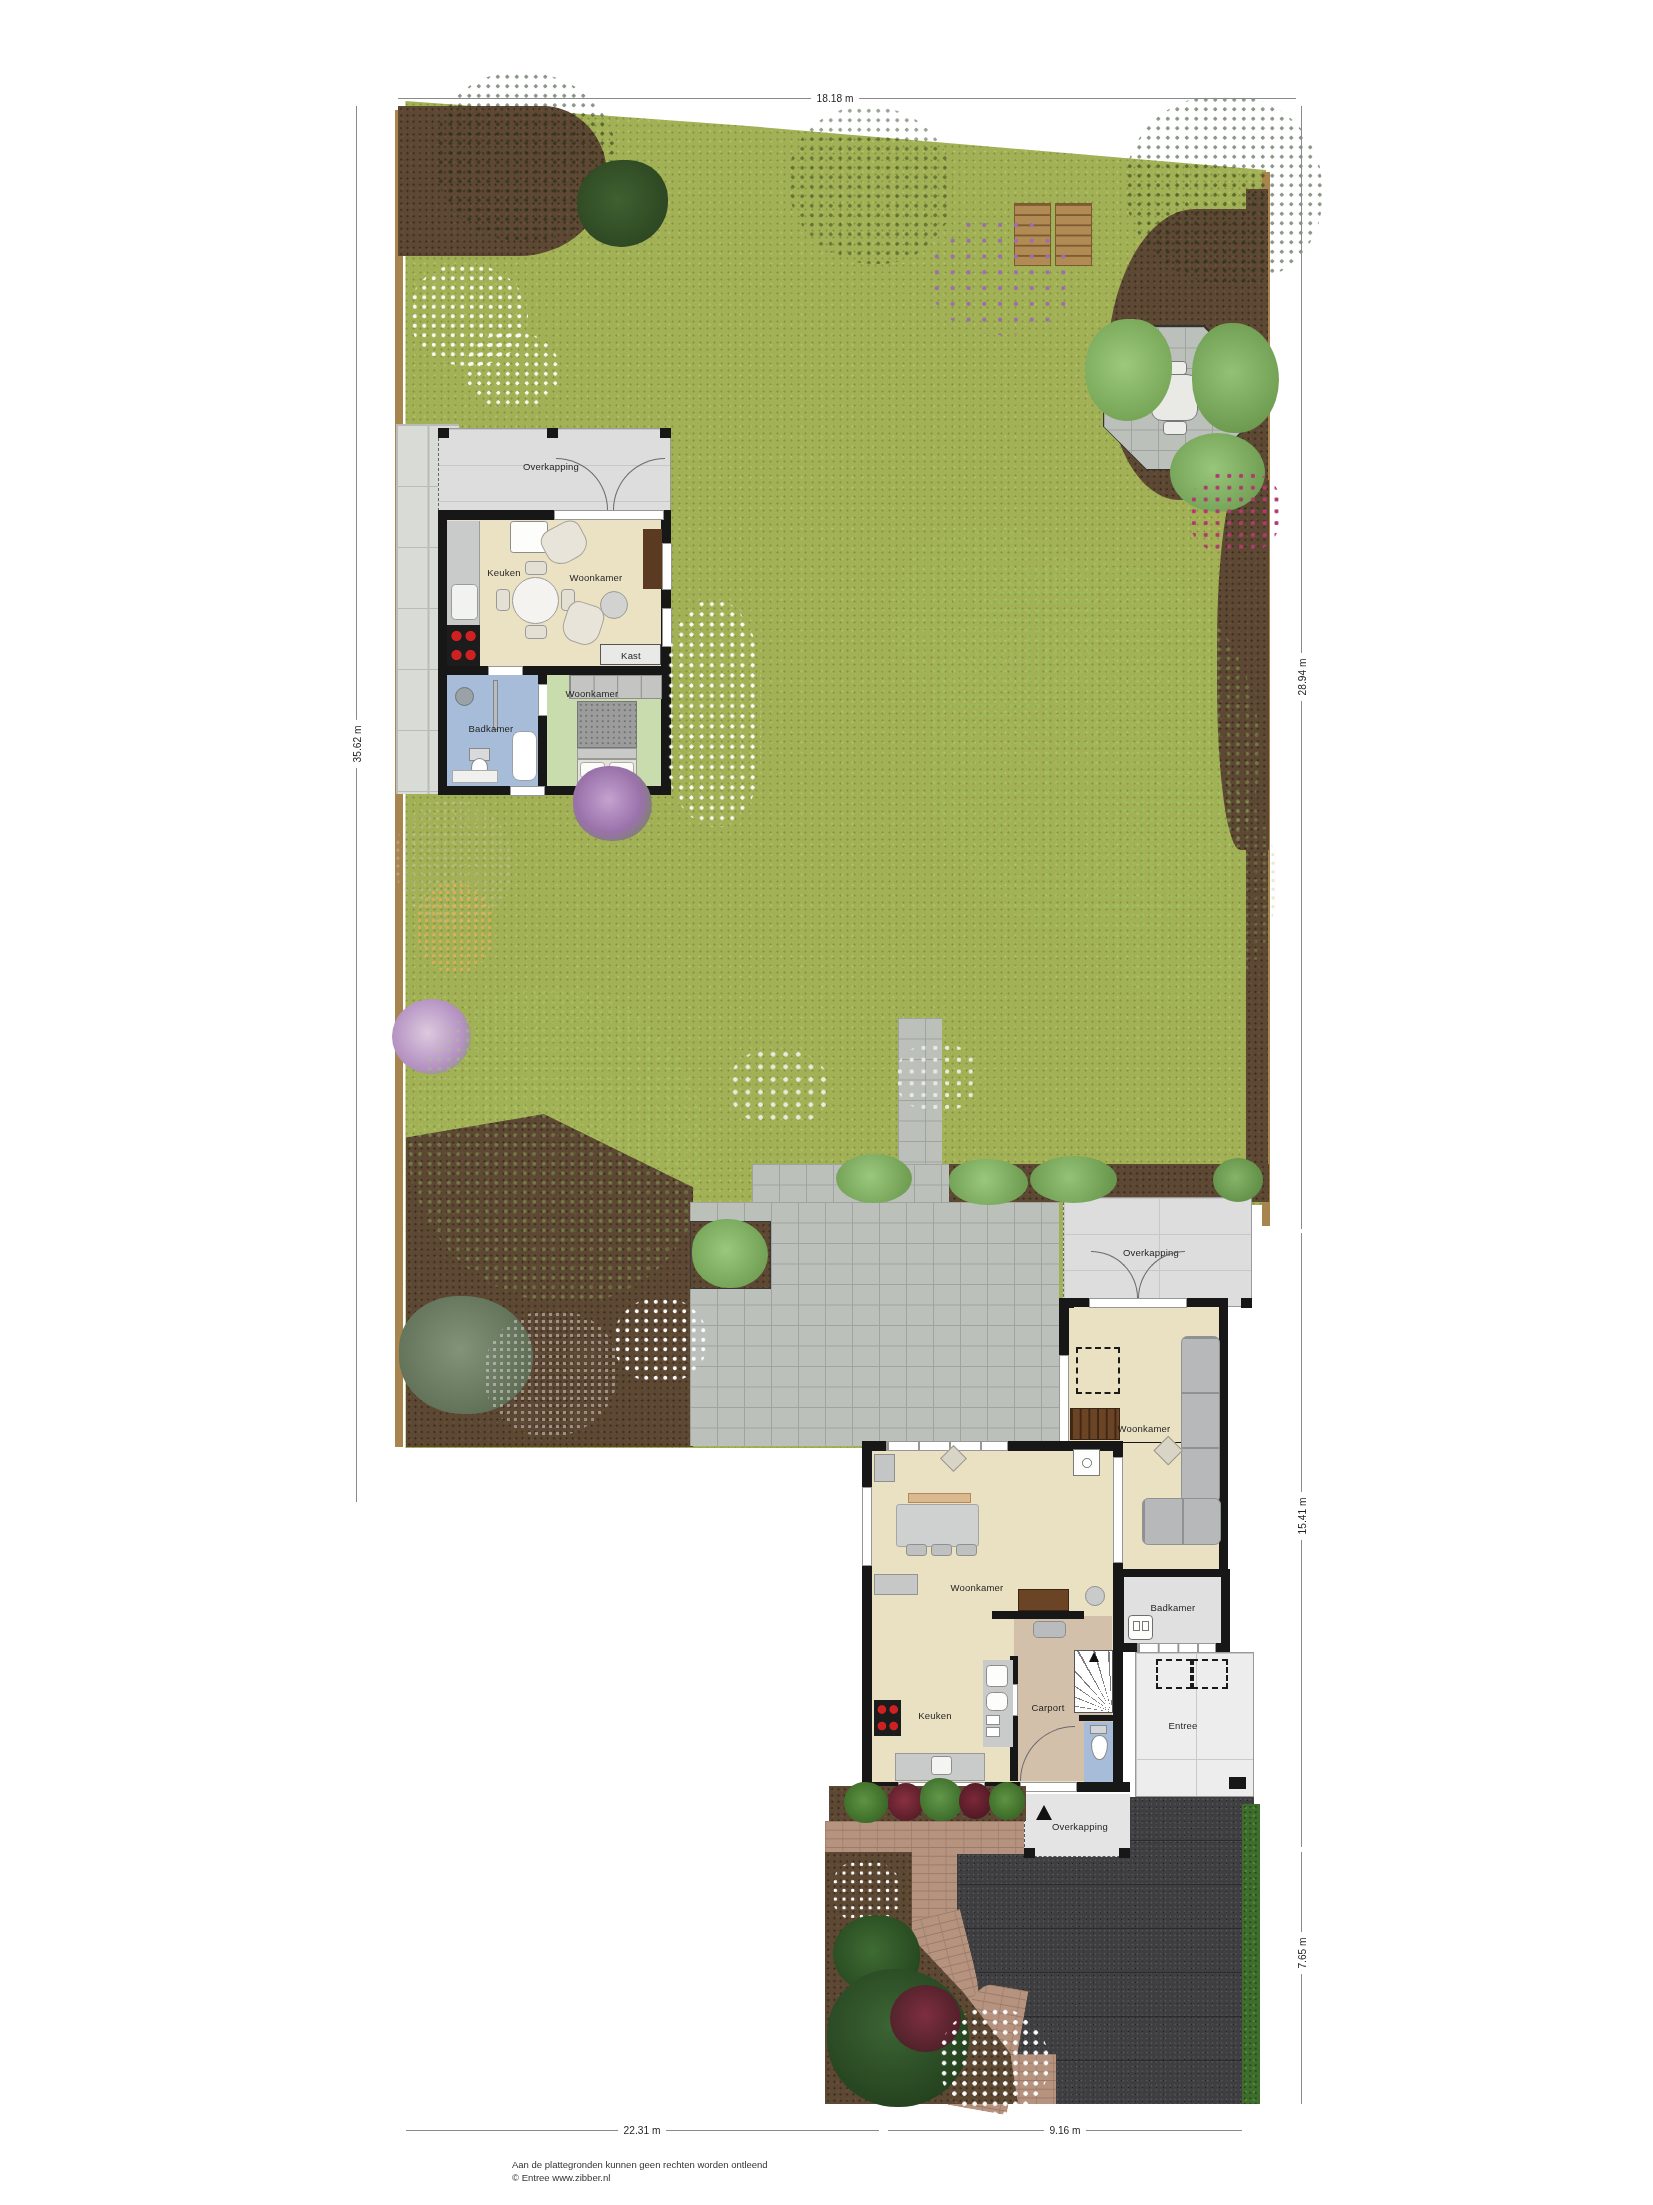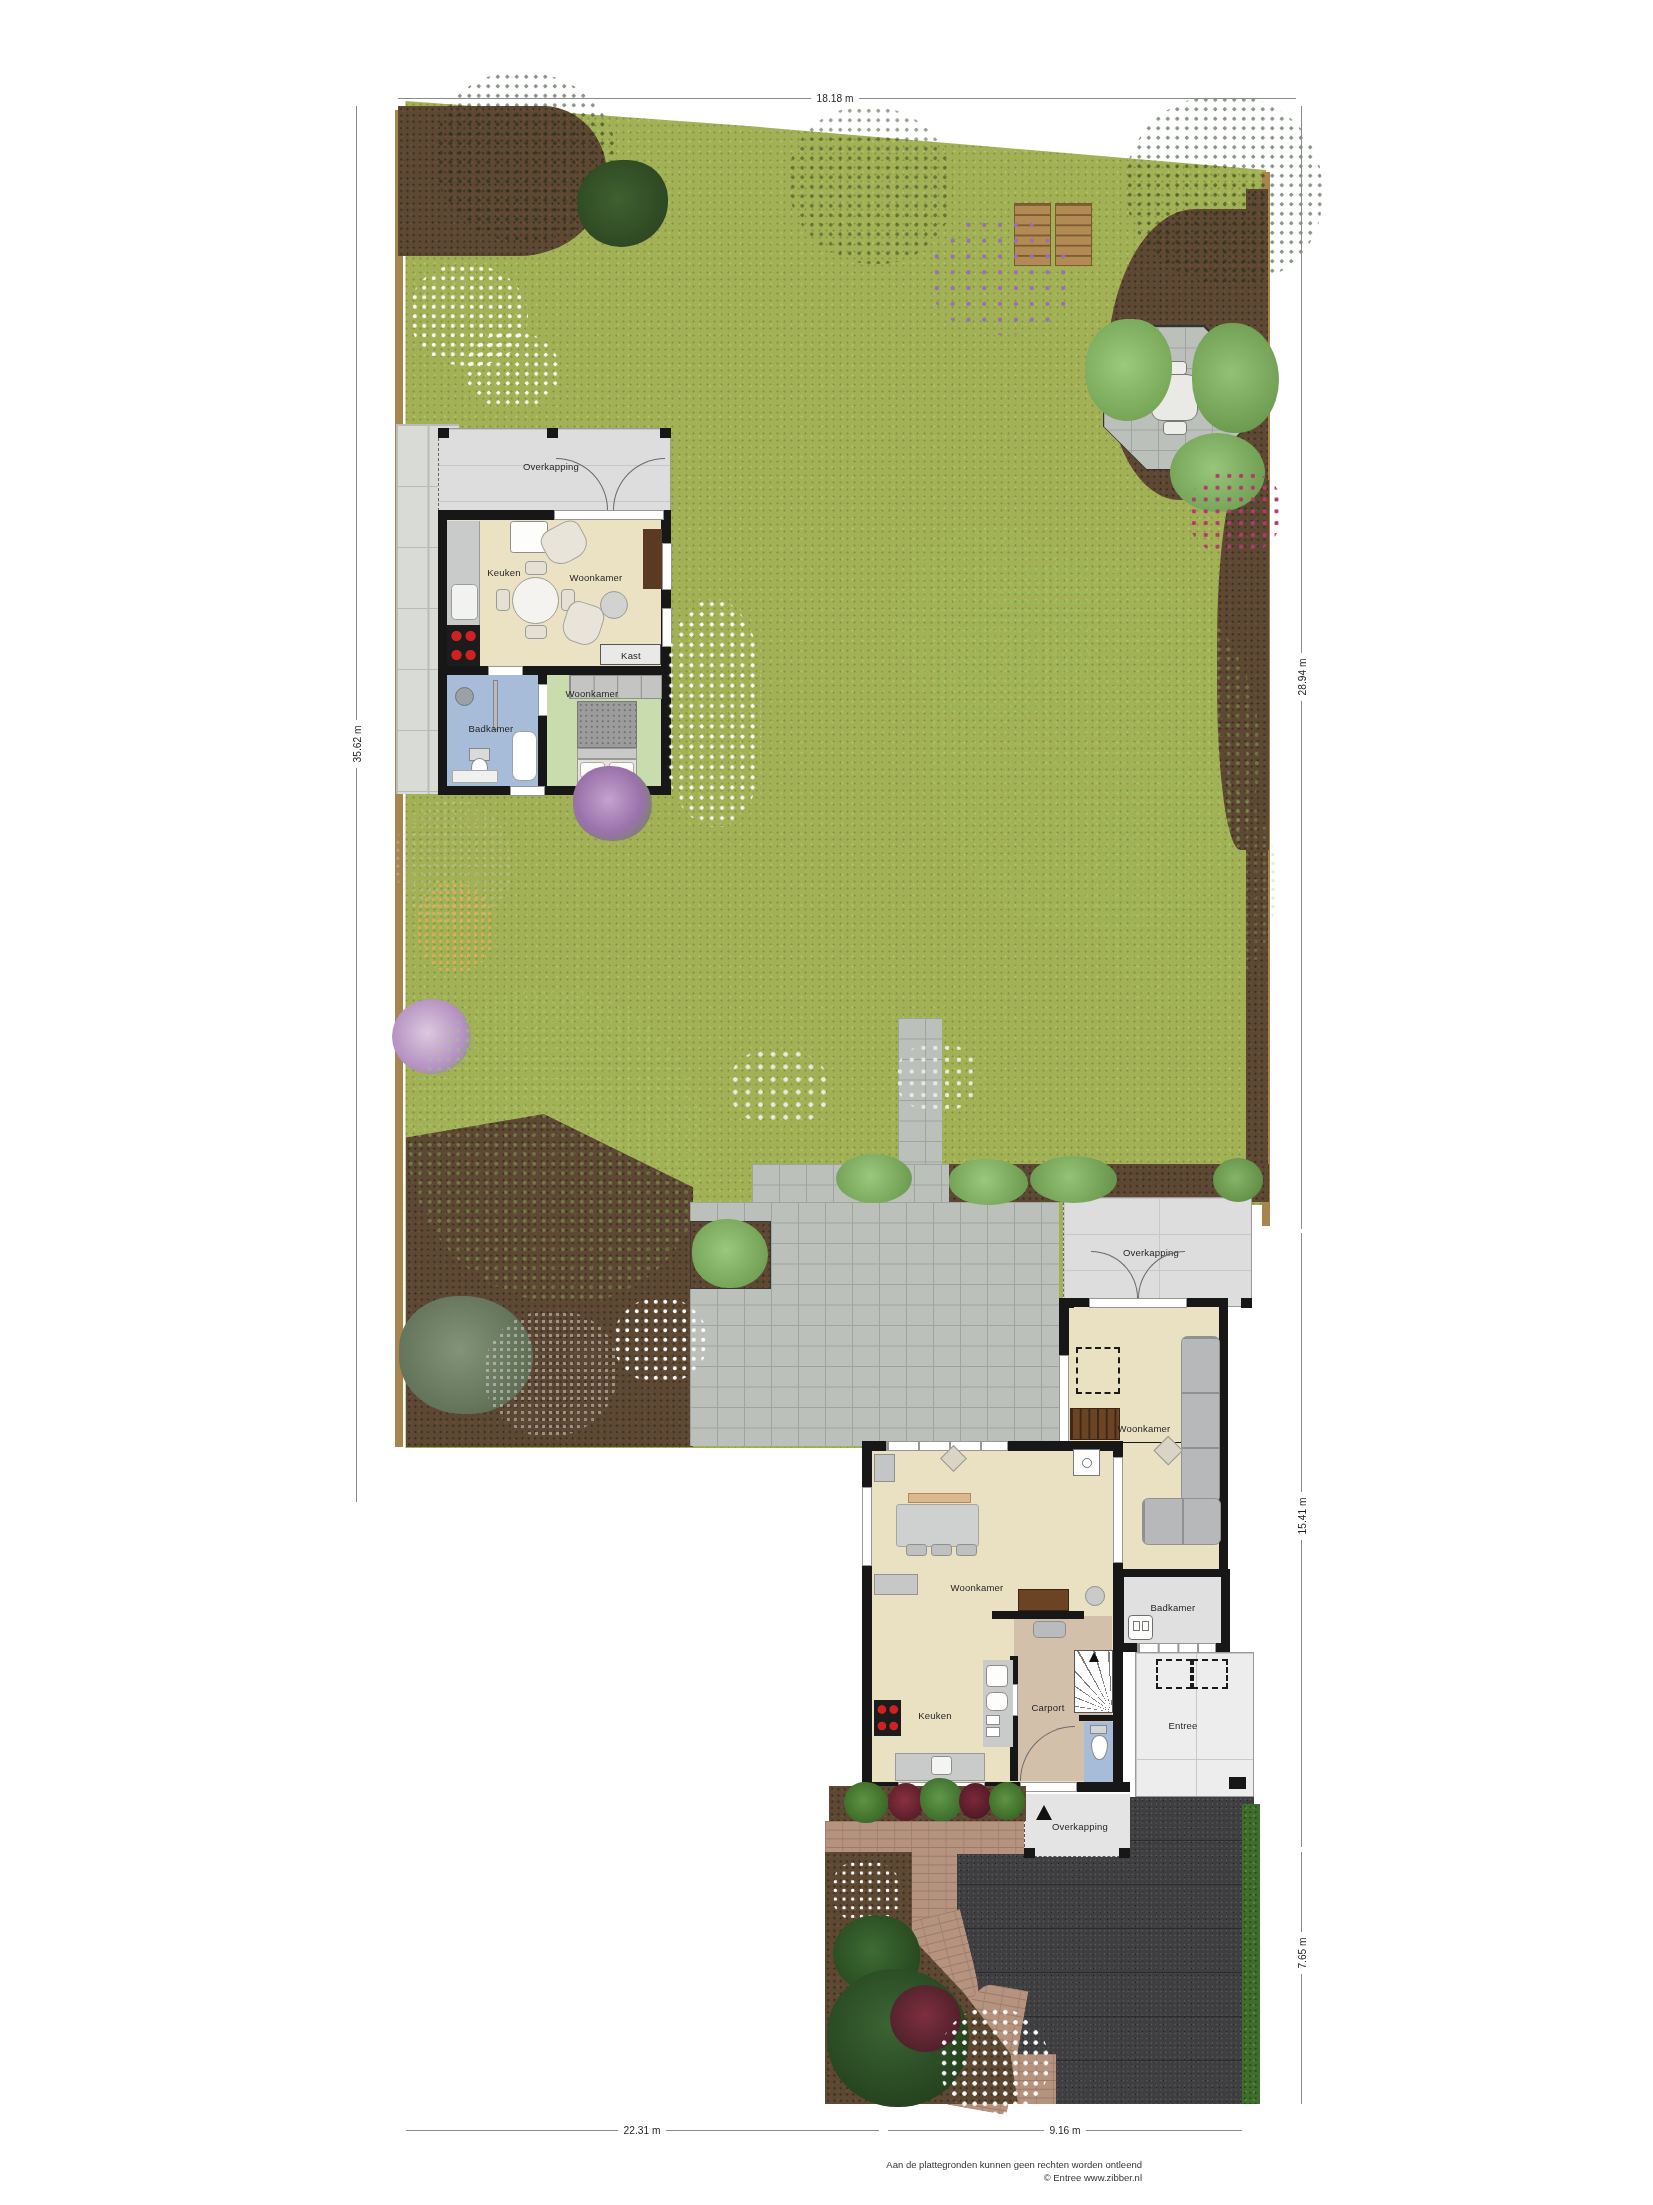--- a/index.html
+++ b/index.html
@@ -44,21 +44,21 @@
        transform:translate(-50%,-50%);letter-spacing:0.2px;}
   .dim{position:absolute;font-size:10.2px;color:#1f1f1f;background:#fff;padding:0 5.5px;
        transform:translate(-50%,-50%);white-space:nowrap;}
   .dimv{position:absolute;font-size:10.2px;color:#1f1f1f;background:#fff;padding:0 5.5px;
        transform:translate(-50%,-50%) rotate(-90deg);white-space:nowrap;}
   .dline{position:absolute;background:#8a8a8a;}
   .win{position:absolute;background:#ffffff;border:0.8px solid #979797;box-sizing:border-box;}
   .arc{position:absolute;box-sizing:border-box;}
   .dash{position:absolute;border:2.4px dashed #1a1a1a;box-sizing:border-box;}
   .furn{position:absolute;box-sizing:border-box;}
-  .footer-line{font-size:9.5px;color:#333;text-align:right;line-height:13.4px;}
+  .footer-line{font-size:9.5px;color:#333;text-align:left;line-height:13.4px;}
 </style>
 </head>
 <body>
 
 <div id="canvas">
 
   <div class="abs grass" style="left:396px;top:101px;width:873px;height:1347px;
               clip-path:polygon(9.5px 0px,352px 25px,870px 69px,873px 1104px,734px 1104px,734px 1347px,9.5px 1347px);"></div>
 
   <div class="abs" style="left:395px;top:110px;width:7.9px;height:1337px;background:#a8854f;"></div>

